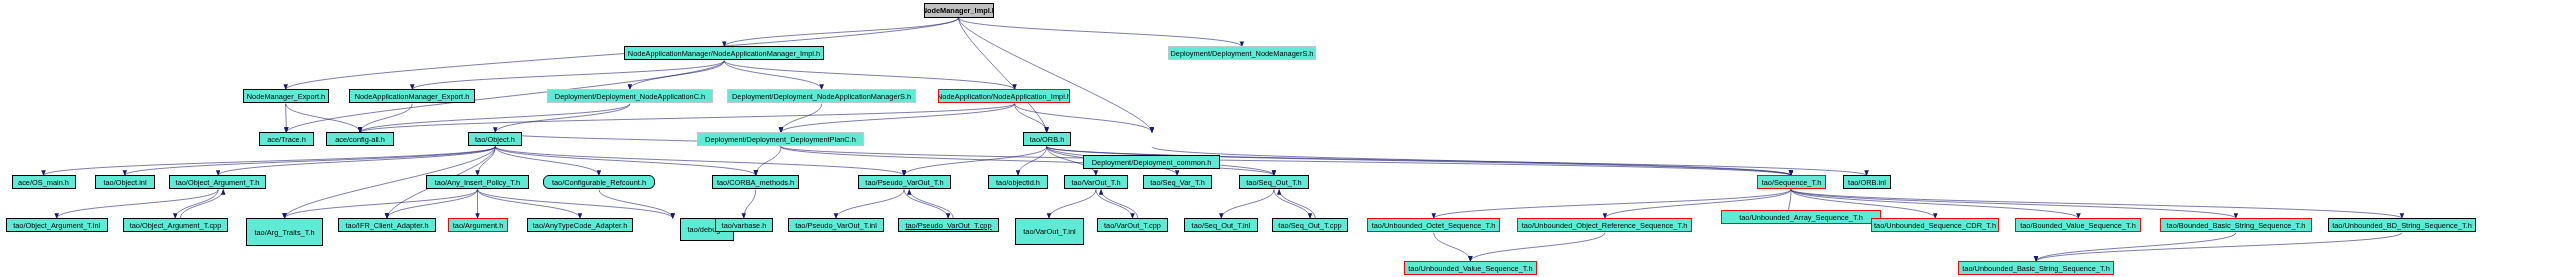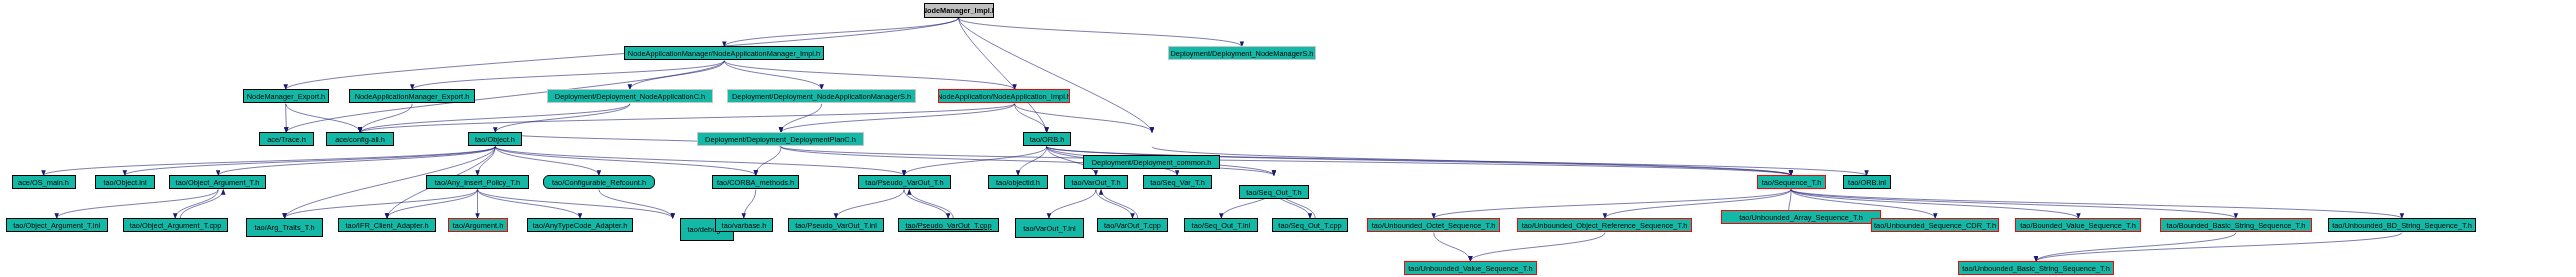--- a/index.html
+++ b/index.html
@@ -2,21 +2,21 @@
 <html style="font-size:9.2px"><head>
 <meta charset="utf-8">
 <style>
   html,body{margin:0;padding:0;background:#ffffff;}
   body{font-family:"Liberation Sans", sans-serif;}
   #graph{position:relative;}
   #edge-layer{position:absolute;left:0;top:0;}
   .node{
     position:absolute;
     box-sizing:border-box;
-    background:#14b8a6;
+    background:#5eead4;
     border:0.6px solid #000000;
     display:flex;
     align-items:center;
     justify-content:center;
     white-space:nowrap;
     font-size:7.4px;
     color:#000000;
     overflow:hidden;
   }
   .node.red{border-color:#ff0000;}
@@ -124,34 +124,34 @@
       <div class="node default" style="left: 11.5px; top: 175px; width: 64px; height: 14.3px;">ace/OS_main.h</div>
       <div class="node default" style="left: 95px; top: 175px; width: 60px; height: 14.3px;">tao/Object.inl</div>
       <div class="node default" style="left: 169px; top: 175px; width: 97px; height: 14.3px;">tao/Object_Argument_T.h</div>
       <div class="node default" style="left: 426px; top: 175px; width: 103px; height: 14.3px;">tao/Any_Insert_Policy_T.h</div>
       <div class="node default" style="left: 543px; top: 175px; width: 112px; height: 14.3px; border-radius: 6px;">tao/Configurable_Refcount.h</div>
       <div class="node default" style="left: 712px; top: 175px; width: 87px; height: 14.3px;">tao/CORBA_methods.h</div>
       <div class="node default" style="left: 858px; top: 175px; width: 93px; height: 14.3px;">tao/Pseudo_VarOut_T.h</div>
       <div class="node default" style="left: 988px; top: 175px; width: 60px; height: 14.3px;">tao/objectid.h</div>
       <div class="node default" style="left: 1064px; top: 175px; width: 64px; height: 14.3px;">tao/VarOut_T.h</div>
       <div class="node default" style="left: 1143px; top: 175px; width: 69px; height: 14.3px;">tao/Seq_Var_T.h</div>
-      <div class="node default" style="left: 1239px; top: 175px; width: 70px; height: 14.3px; margin-top: 10px;">tao/Seq_Out_T.h</div>
+      <div class="node default" style="left: 1239px; top: 175px; width: 70px; height: 14.3px;">tao/Seq_Out_T.h</div>
       <div class="node red" style="left: 1757px; top: 175px; width: 69px; height: 14.3px;">tao/Sequence_T.h</div>
       <div class="node default" style="left: 1843px; top: 175px; width: 48px; height: 14.3px;">tao/ORB.inl</div>
       <div class="node default" style="left: 5.7px; top: 218px; width: 102px; height: 14.3px;">tao/Object_Argument_T.inl</div>
       <div class="node default" style="left: 123px; top: 218px; width: 105px; height: 14.3px;">tao/Object_Argument_T.cpp</div>
-      <div class="node default" style="left: 246px; top: 218px; width: 77px; height: 19px;">tao/Arg_Traits_T.h</div>
+      <div class="node default" style="left: 246px; top: 218px; width: 77px; height: 28px;">tao/Arg_Traits_T.h</div>
       <div class="node default" style="left: 338px; top: 218px; width: 98px; height: 14.3px;">tao/IFR_Client_Adapter.h</div>
       <div class="node red" style="left: 448px; top: 218px; width: 60px; height: 14.3px;">tao/Argument.h</div>
       <div class="node default" style="left: 527px; top: 218px; width: 106px; height: 14.3px;">tao/AnyTypeCode_Adapter.h</div>
       <div class="node default" style="left: 680px; top: 218px; width: 54px; height: 23px;">tao/debug.h</div>
       <div class="node default" style="left: 715px; top: 218px; width: 58px; height: 14.3px;">tao/varbase.h</div>
       <div class="node default" style="left: 788px; top: 218px; width: 96px; height: 14.3px;">tao/Pseudo_VarOut_T.inl</div>
       <div class="node default" style="left: 898px; top: 218px; width: 101px; height: 14.3px; text-decoration: underline;">tao/Pseudo_VarOut_T.cpp</div>
-      <div class="node default" style="left: 1015px; top: 218px; width: 69px; height: 20px;">tao/VarOut_T.inl</div>
+      <div class="node default" style="left: 1015px; top: 218px; width: 69px; height: 27px;">tao/VarOut_T.inl</div>
       <div class="node default" style="left: 1097px; top: 218px; width: 71px; height: 14.3px;">tao/VarOut_T.cpp</div>
       <div class="node default" style="left: 1184px; top: 218px; width: 74px; height: 14.3px;">tao/Seq_Out_T.inl</div>
       <div class="node default" style="left: 1272px; top: 218px; width: 76px; height: 14.3px;">tao/Seq_Out_T.cpp</div>
       <div class="node red" style="left: 1367px; top: 218px; width: 133px; height: 14.3px;">tao/Unbounded_Octet_Sequence_T.h</div>
       <div class="node red" style="left: 1517px; top: 218px; width: 175px; height: 14.3px;">tao/Unbounded_Object_Reference_Sequence_T.h</div>
       <div class="node red" style="left: 1721px; top: 210px; width: 160px; height: 14.3px;">tao/Unbounded_Array_Sequence_T.h</div>
       <div class="node red" style="left: 1871px; top: 218px; width: 128px; height: 14.3px;">tao/Unbounded_Sequence_CDR_T.h</div>
       <div class="node red" style="left: 2015px; top: 218px; width: 126px; height: 14.3px;">tao/Bounded_Value_Sequence_T.h</div>
       <div class="node red" style="left: 2160px; top: 218px; width: 152px; height: 14.3px;">tao/Bounded_Basic_String_Sequence_T.h</div>
       <div class="node default" style="left: 2328px; top: 218px; width: 148px; height: 14.3px;">tao/Unbounded_BD_String_Sequence_T.h</div>

